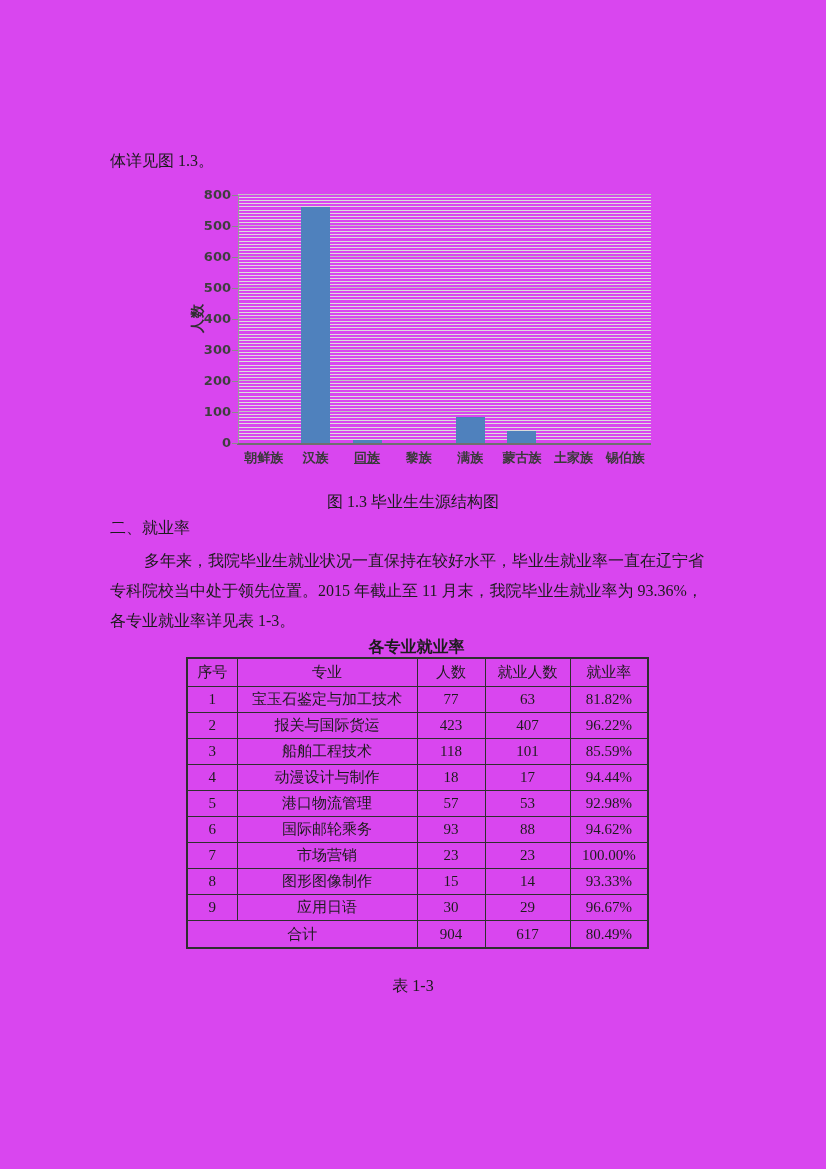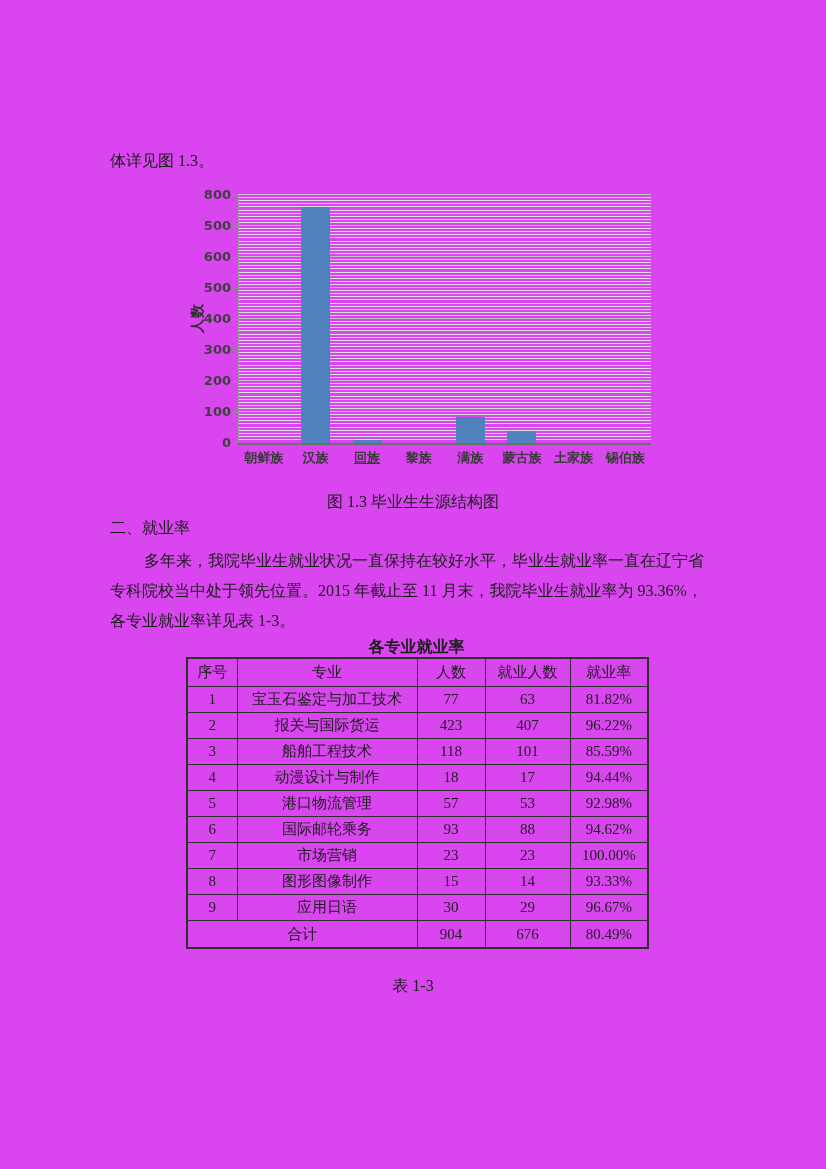--- a/index.html
+++ b/index.html
@@ -275,21 +275,21 @@
           <tr>
             <td>9</td>
             <td>应用日语</td>
             <td>30</td>
             <td>29</td>
             <td>96.67%</td>
           </tr>
           <tr class="total">
             <td colspan="2">合计</td>
             <td>904</td>
-            <td>676</td>
+            <td>617</td>
             <td>80.49%</td>
           </tr>
         </tbody>
     </table>
   </div>
 
   <div class="abs tbl-caption">表 1-3</div>
 
 </div>
 

